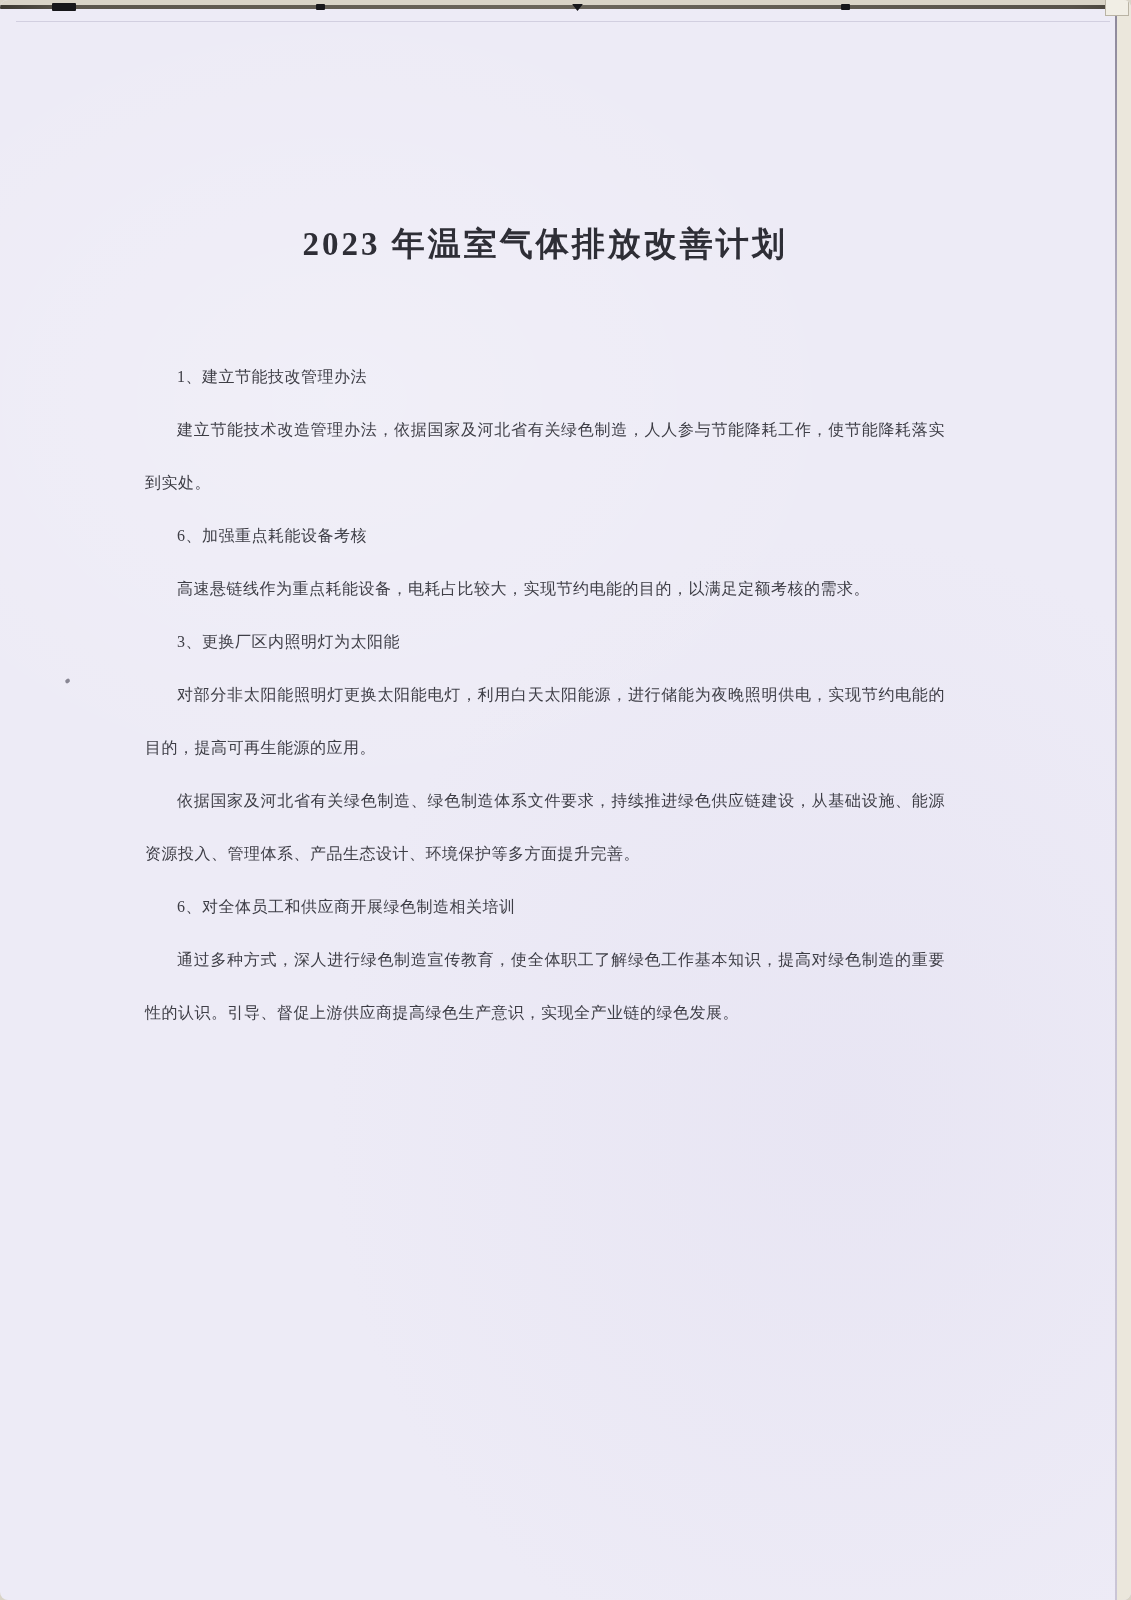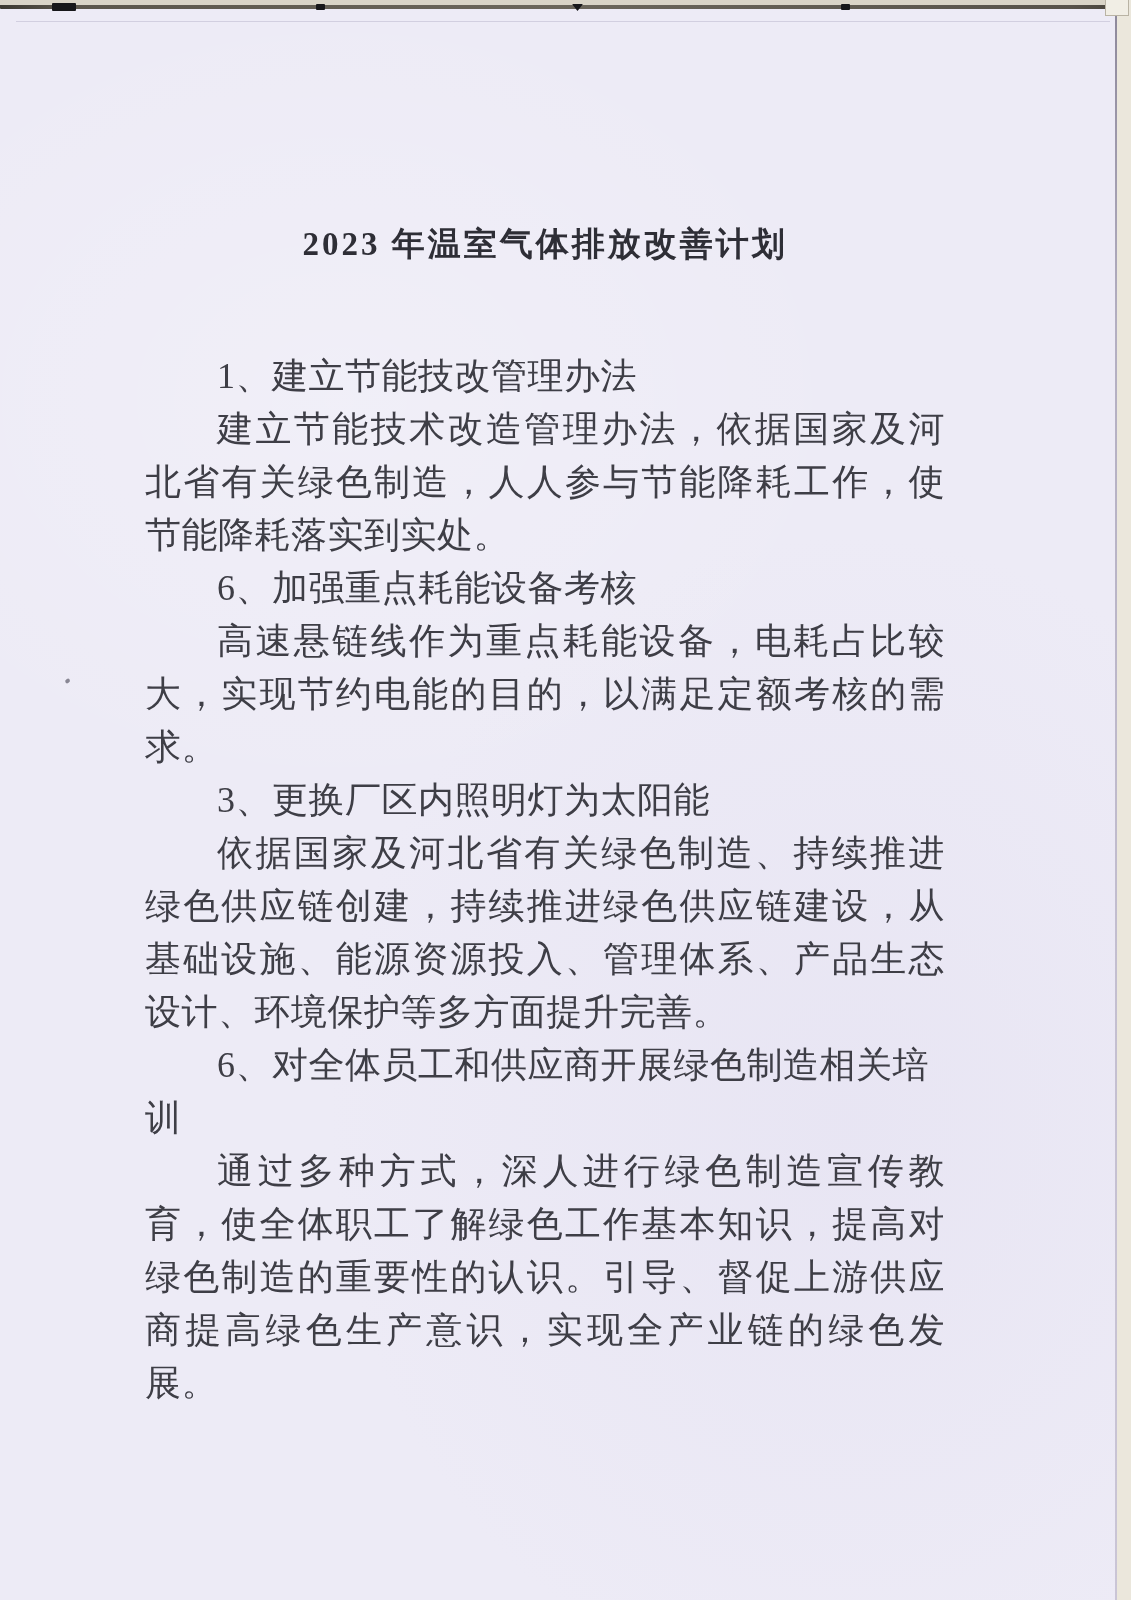--- a/index.html
+++ b/index.html
@@ -10,20 +10,21 @@
     overflow: hidden;
   }
   .page {
     position: relative;
     width: 1131px; height: 1600px;
     background:
       radial-gradient(ellipse 900px 700px at 30% 25%, rgba(255,255,255,0.20), rgba(255,255,255,0) 60%),
       radial-gradient(ellipse 800px 900px at 75% 70%, rgba(222,218,238,0.35), rgba(222,218,238,0) 65%),
       #edebf6;
     overflow: hidden;
+    border-radius: 8px;
   }
   
   .scan-top-strip {
     position: absolute; left: 0; top: 0; width: 1117px; height: 6px;
     background: #d9d4c7;
   }
   .scan-top-line {
     position: absolute; left: 0; top: 5px; width: 1117px; height: 4px;
     background: linear-gradient(to right, #3c3931, #5b564c 6%, #6b665b 50%, #57524a 96%, #49443c);
     border-radius: 0 0 1px 1px;
@@ -63,21 +64,21 @@
   }
   .title {
     margin: 0 0 84px 0;
     font-size: 33px; line-height: 44px; font-weight: 700;
     letter-spacing: 3px; text-align: center; color: #2e2e36;
     white-space: nowrap;
   }
   .section { margin: 0; }
   .heading, .para {
     margin: 0;
-    font-size: 36px; line-height: 53px;
+    font-size: 16px; line-height: 53px;
     text-indent: 2em;
     letter-spacing: 0.5px;
   }
   .para {
     text-align: justify;
     text-justify: inter-ideograph;
   }
 </style>
 </head>
 <body>
@@ -104,24 +105,25 @@
     <p class="para">建立节能技术改造管理办法，依据国家及河北省有关绿色制造，人人参与节能降耗工作，使节能降耗落实到实处。</p>
   </section>
 
   <section class="section">
     <p class="heading">6、加强重点耗能设备考核</p>
     <p class="para">高速悬链线作为重点耗能设备，电耗占比较大，实现节约电能的目的，以满足定额考核的需求。</p>
   </section>
 
   <section class="section">
     <p class="heading">3、更换厂区内照明灯为太阳能</p>
+    <p class="para">对部分非太阳能照明灯更换太阳能电灯，利用白天太阳能源，进行储能为夜晚照明供电，实现节约电能的目的，提高可再生能源的应用。</p>
   </section>
 
   <section class="section">
-    <p class="para">依据国家及河北省有关绿色制造、持续推进绿色供应链创建，持续推进绿色供应链建设，从基础设施、能源资源投入、管理体系、产品生态设计、环境保护等多方面提升完善。</p>
+    <p class="para">依据国家及河北省有关绿色制造、绿色制造体系文件要求，持续推进绿色供应链建设，从基础设施、能源资源投入、管理体系、产品生态设计、环境保护等多方面提升完善。</p>
   </section>
 
   <section class="section">
     <p class="heading">6、对全体员工和供应商开展绿色制造相关培训</p>
     <p class="para">通过多种方式，深人进行绿色制造宣传教育，使全体职工了解绿色工作基本知识，提高对绿色制造的重要性的认识。引导、督促上游供应商提高绿色生产意识，实现全产业链的绿色发展。</p>
   </section>
 </div>
   </div>
 
 </div>

